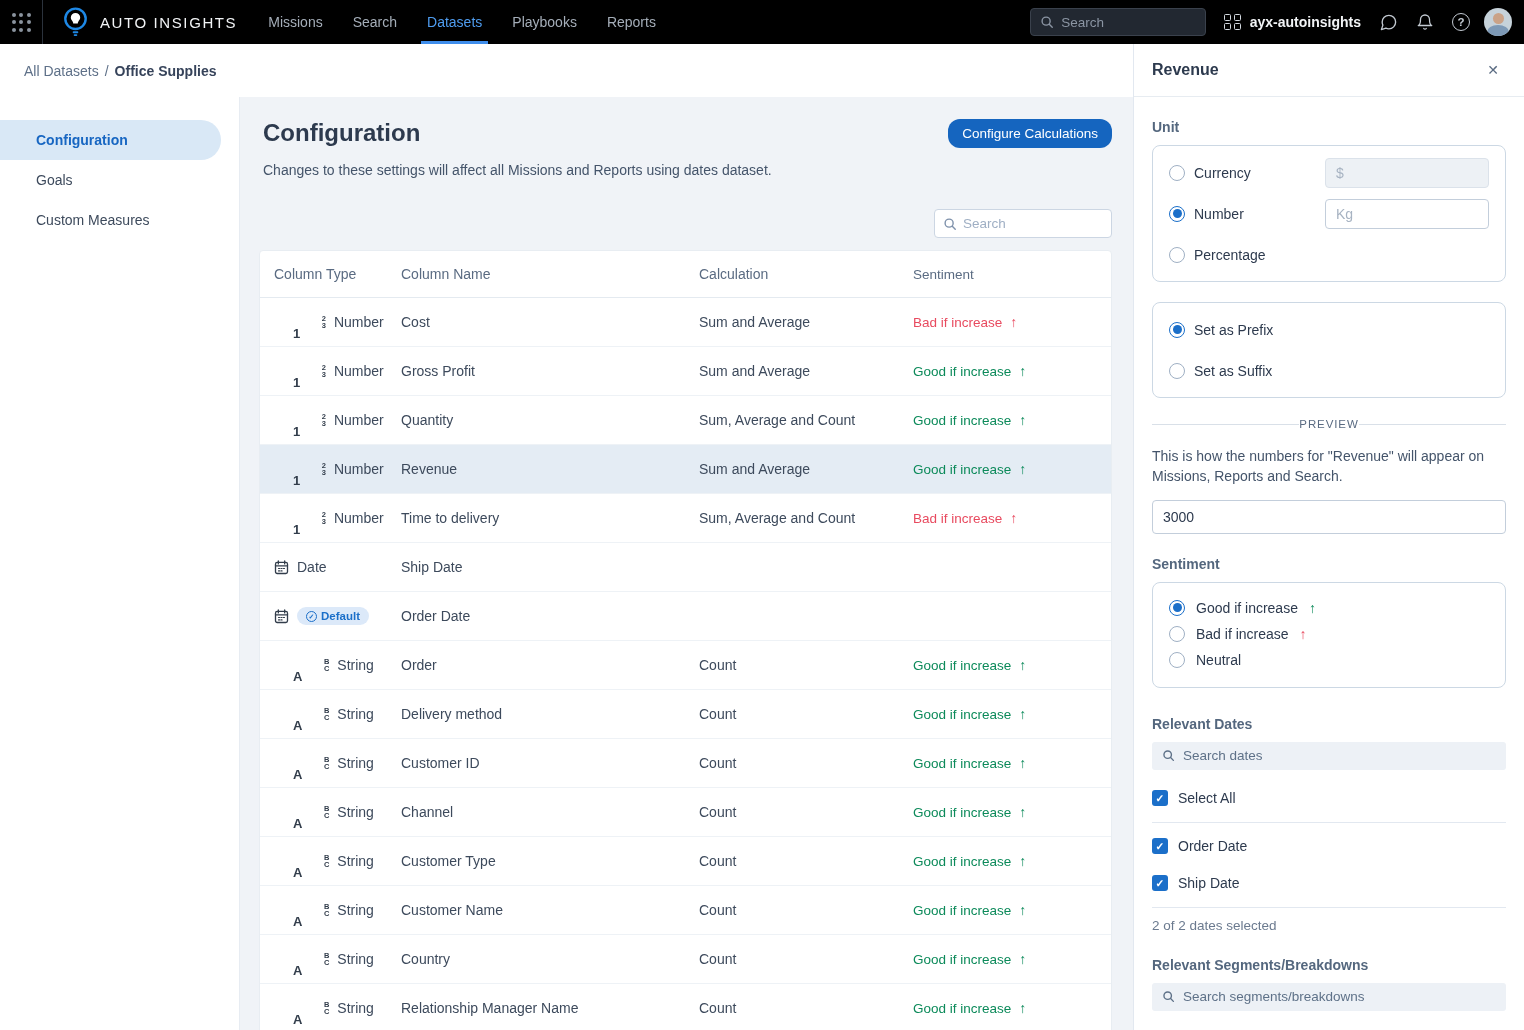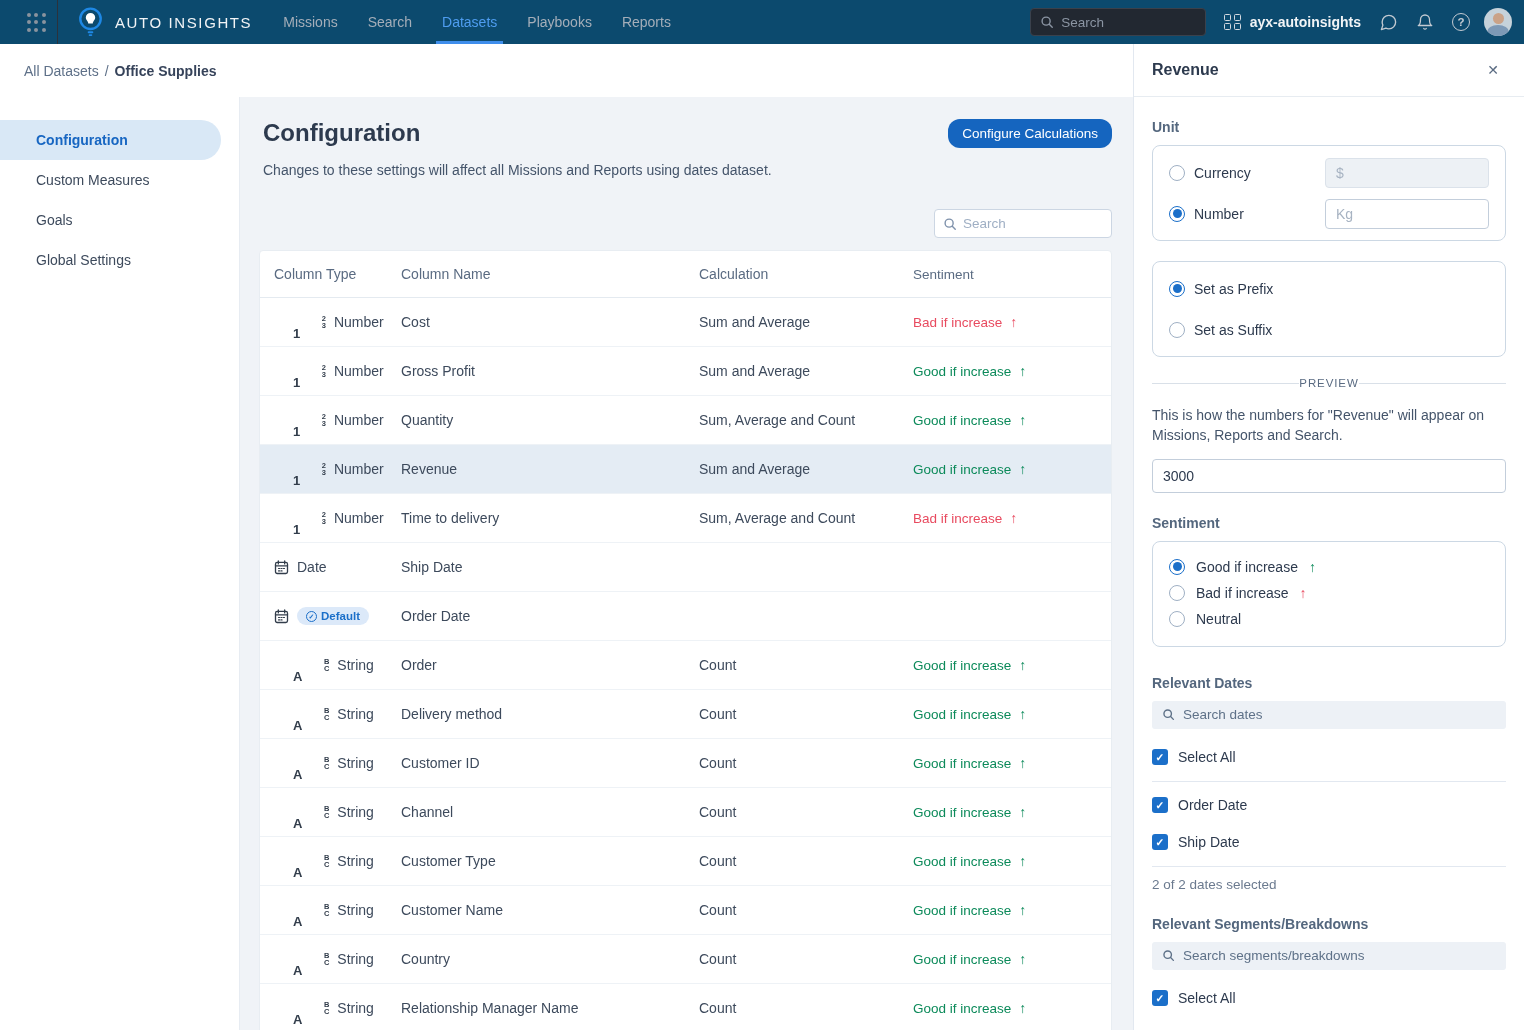--- a/index.html
+++ b/index.html
@@ -1,20 +1,20 @@
 <!DOCTYPE html>
 <html><head>
 <meta charset="utf-8">
 <style>
   * { box-sizing: border-box; margin: 0; padding: 0; }
   html,body { width:1524px; height:1030px; overflow:hidden; }
   body { font-family:"Liberation Sans", sans-serif; background:#f0f3f7; color:#303c4e; }
 
   
-  .topbar { height:44px; background:#0c4a6e; display:flex; align-items:center; color:#fff;padding-left:15px; }
+  .topbar { height:44px; background:#000000; display:flex; align-items:center; color:#fff; }
   .waffle-btn { width:43px; height:44px; display:flex; align-items:center; justify-content:center; border-right:1px solid #2b323c; cursor:pointer; }
   .waffle { display:grid; grid-template-columns:repeat(3,4px); gap:3.5px; }
   .waffle i { width:4px; height:4px; border-radius:50%; background:#8a939e; }
   .logo-wrap { display:flex; align-items:center; gap:11px; margin-left:19px; }
   .app-name { font-size:15px; letter-spacing:1.6px; font-weight:500; color:#f2f4f6; white-space:nowrap; }
   .topnav { display:flex; height:44px; margin-left:16px; }
   .nav-item { position:relative; height:44px; display:flex; align-items:center; padding:0 15px; font-size:14px; color:#a5aeb9; cursor:pointer; white-space:nowrap; }
   .nav-item.active { color:#4f9df0; }
   .nav-item.active::after { content:""; position:absolute; left:9px; right:9px; bottom:0; height:3px; background:#3f8eec; }
   .topbar-right { margin-left:auto; display:flex; align-items:center; padding-right:12px; }
@@ -181,23 +181,22 @@
 
     <div class="breadcrumb-bar">
       <span class="crumb-parent">All Datasets</span>
       <span class="crumb-sep">/</span>
       <span class="crumb-current">Office Supplies</span>
     </div>
 
     <div class="content-row">
       <div class="sidebar">
           <div class="side-item active">Configuration</div>
+          <div class="side-item">Goals</div>
           <div class="side-item">Custom Measures</div>
-          <div class="side-item">Goals</div>
-          <div class="side-item">Global Settings</div>
         </div>
 
       <div class="main">
         <div class="main-head">
           <div>
             <h1 class="page-title">Configuration</h1>
             <div class="page-sub">Changes to these settings will affect all Missions and Reports using dates dataset.</div>
           </div>
           <button class="primary-btn">Configure Calculations</button>
         </div>
@@ -509,20 +508,26 @@
             </span>
             <input class="unit-input disabled" placeholder="$" disabled="" style="">
           </div>
           <div class="opt-row">
             <span class="opt-left">
               <span class="radio checked"></span>
               <span class="opt-label">Number</span>
             </span>
             <input class="unit-input" placeholder="Kg" style="">
           </div>
+          <div class="opt-row">
+            <span class="opt-left">
+              <span class="radio"></span>
+              <span class="opt-label">Percentage</span>
+            </span>
+          </div>
         </div>
 
       <div class="opt-box" style="margin-top:20px" id="affix-box">
           <div class="opt-row">
             <span class="opt-left">
               <span class="radio checked"></span>
               <span class="opt-label">Set as Prefix</span>
             </span>
           </div>
           <div class="opt-row">

